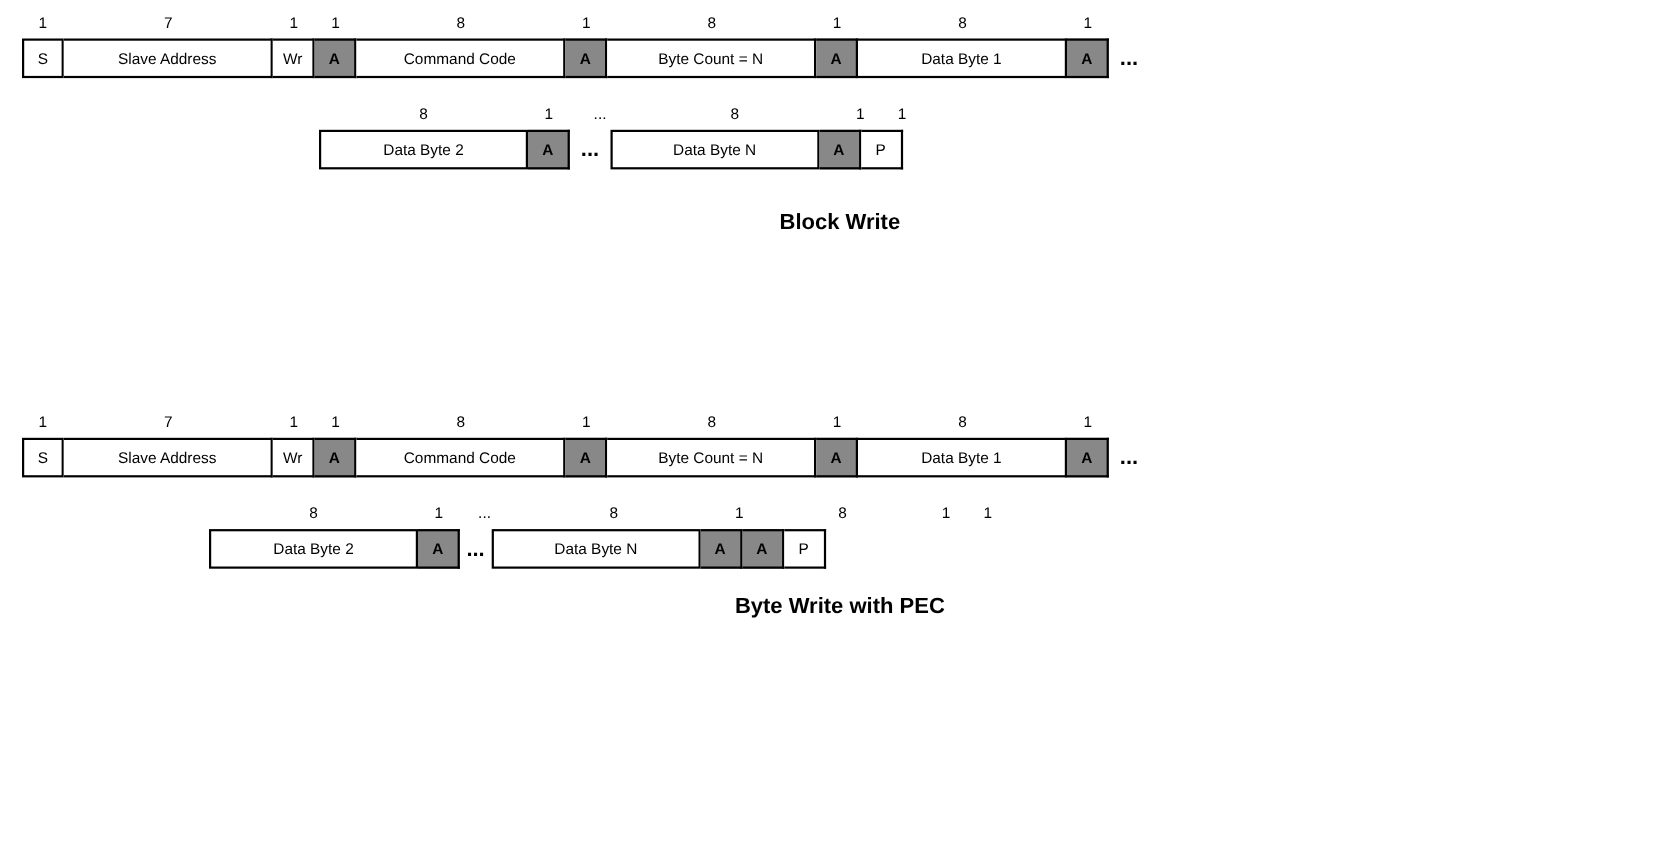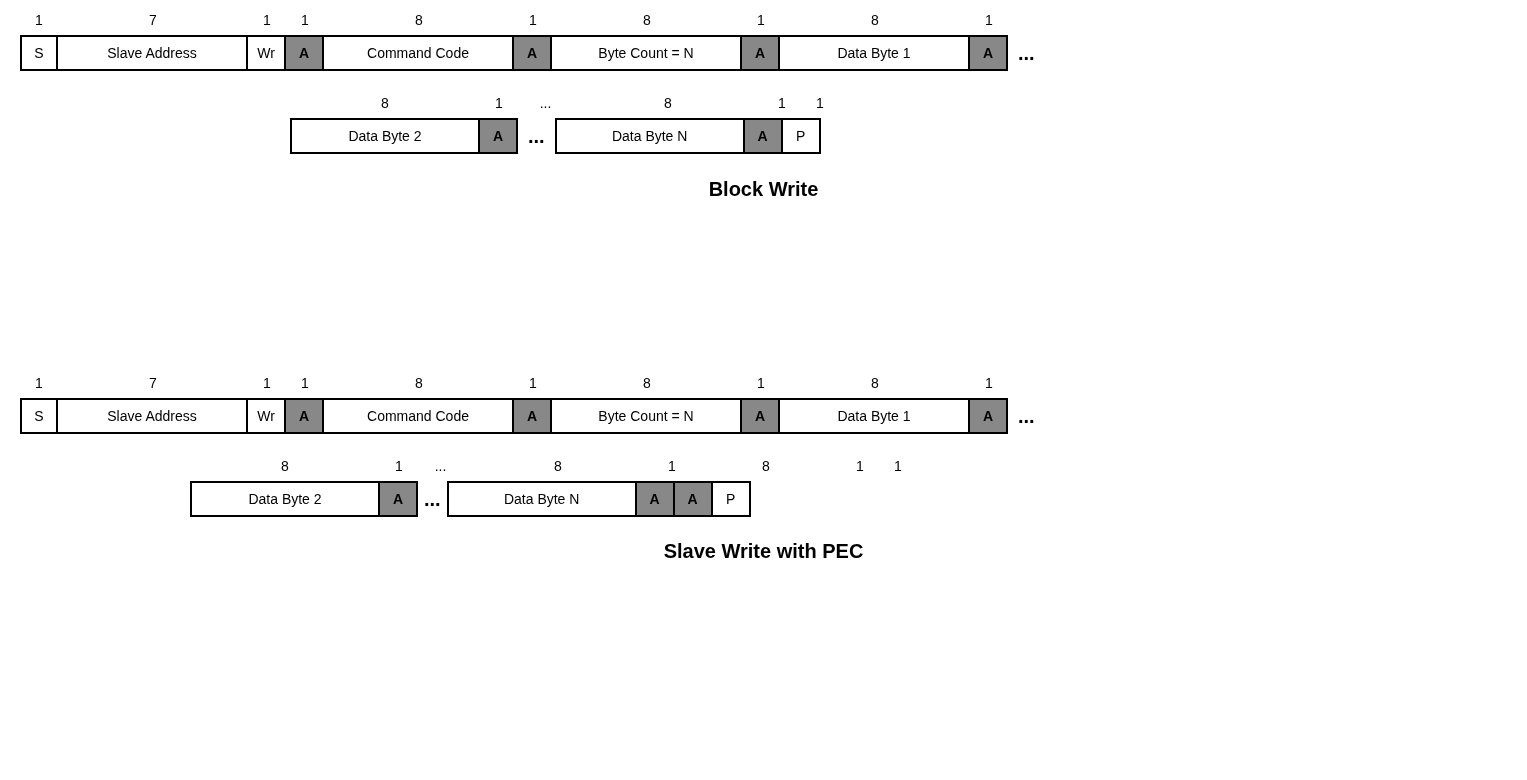--- a/index.html
+++ b/index.html
@@ -101,21 +101,21 @@
 
   <div style="position:absolute; top:118px; left:290px; display:flex; align-items:stretch;">
     <div class="cell cell-white" style="width:190px;">Data Byte 2</div>
     <div class="cell cell-gray no-left" style="width:38px;">A</div>
     <div style="display:flex; align-items:center; padding:0 10px; font-size:20px; font-weight:bold;">...</div>
     <div class="cell cell-white" style="width:190px;">Data Byte N</div>
     <div class="cell cell-gray no-left" style="width:38px;">A</div>
     <div class="cell cell-white no-left" style="width:38px;">P</div>
   </div>
 
-  <div style="position:absolute; top:178px; left:0; width:1527px; text-align:center; font-size:20px; font-weight:bold;">
+  <div style="position:absolute; top:191px; left:0; width:1527px; text-align:center; font-size:20px; font-weight:bold;">
     <span>Block Write</span>
   </div>
 
   <div style="position:absolute; top:375px; left:20px; display:flex; align-items:flex-end;">
     <div style="width:38px; text-align:center; font-size:14px;">1</div>
     <div style="width:190px; text-align:center; font-size:14px;">7</div>
     <div style="width:38px; text-align:center; font-size:14px;">1</div>
     <div style="width:38px; text-align:center; font-size:14px;">1</div>
     <div style="width:190px; text-align:center; font-size:14px;">8</div>
     <div style="width:38px; text-align:center; font-size:14px;">1</div>
@@ -154,16 +154,16 @@
     <div class="cell cell-white" style="width:190px;">Data Byte 2</div>
     <div class="cell cell-gray no-left" style="width:38px;">A</div>
     <div style="display:flex; align-items:center; padding:0 6px; font-size:20px; font-weight:bold;">...</div>
     <div class="cell cell-white" style="width:190px;">Data Byte N</div>
     <div class="cell cell-gray no-left" style="width:38px;">A</div>
     <div class="cell cell-gray no-left" style="width:38px;">A</div>
     <div class="cell cell-white no-left" style="width:38px;">P</div>
   </div>
 
   <div style="position:absolute; top:540px; left:0; width:1527px; text-align:center; font-size:20px; font-weight:bold;">
-    <span>Slave Write with PEC</span>
+    <span>Byte Write with PEC</span>
   </div>
 
 </div>
 
 </body></html>

